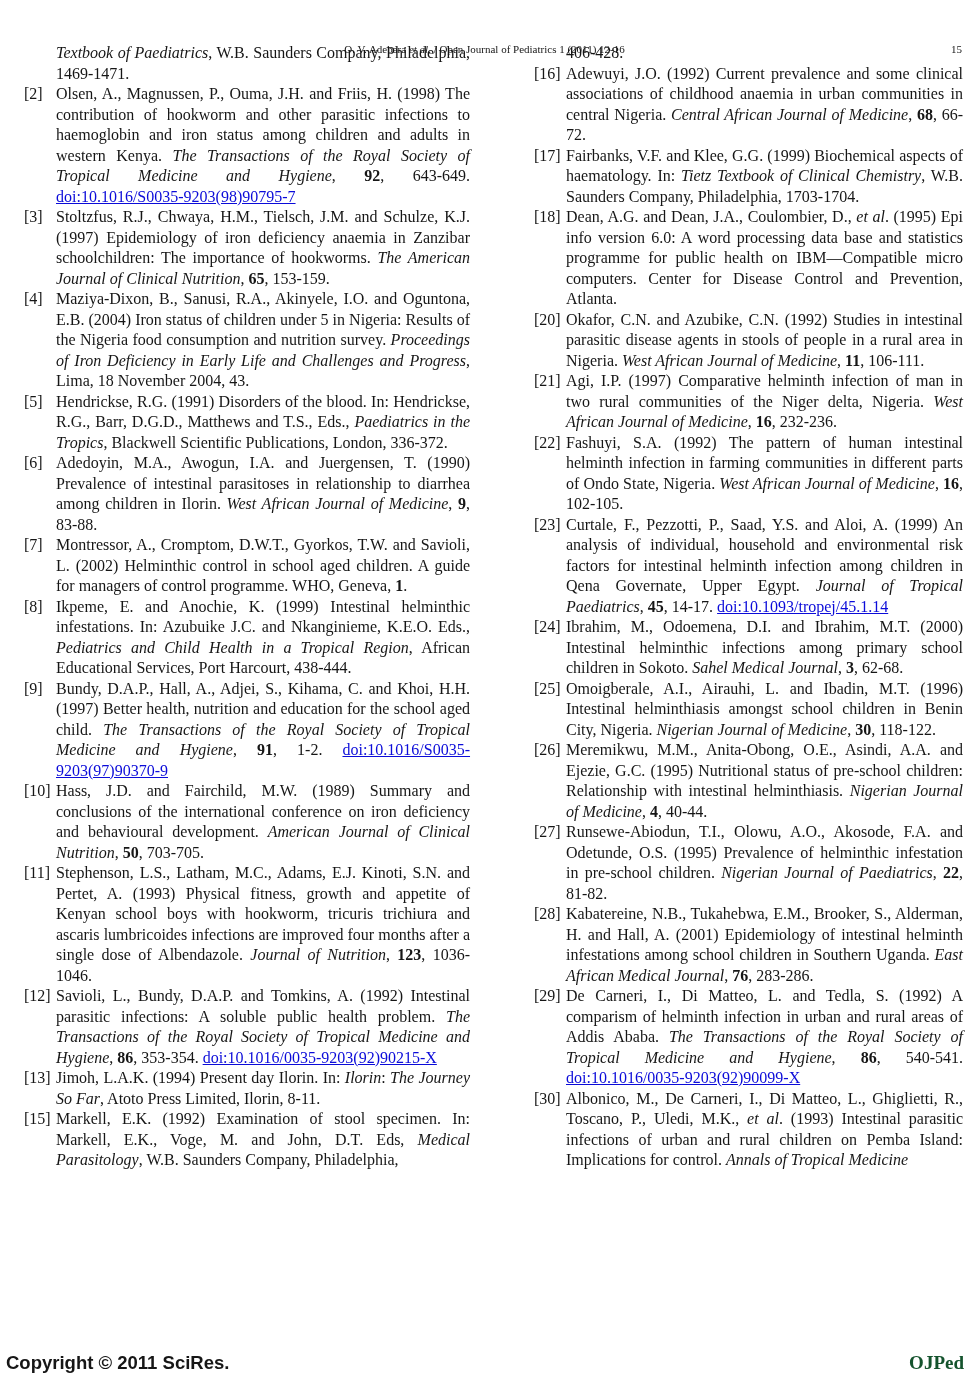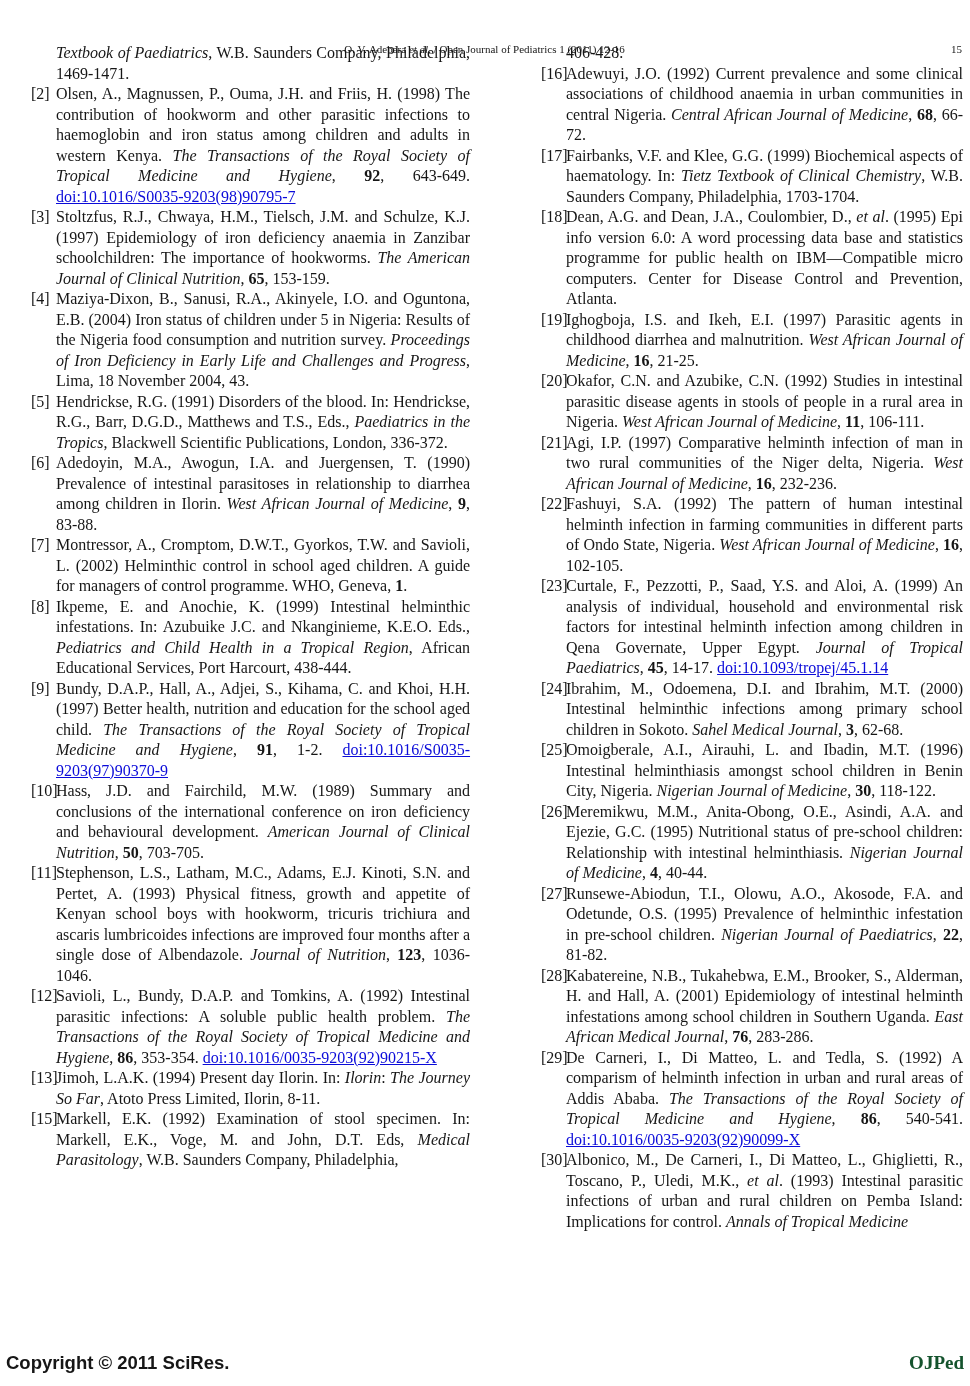--- a/index.html
+++ b/index.html
@@ -8,21 +8,21 @@
     background:#ffffff;color:#161616;
     font-family:"Liberation Serif","DejaVu Serif",serif;
   }
   .page-header{position:absolute;top:8px;left:6px;width:957px;font-size:11px;line-height:19px;margin-top:32px;}
   .header-title{display:block;text-align:center;}
   .page-number{position:absolute;right:1px;top:0;}
   .columns{position:absolute;top:43px;left:6px;display:flex;gap:46px;}
   .col-left{width:464px;}
   .col-right{width:447px;}
   .ref{position:relative;padding-left:37px;text-align:justify;font-size:16px;line-height:20.5px;margin-left:13px;}
-  .ref-label{position:absolute;left:12px;top:0;}
+  .ref-label{position:absolute;left:5px;top:0;}
   .seg-italic{font-style:italic;}
   .seg-bold{font-weight:bold;}
   a.seg-link{text-decoration:underline;cursor:pointer;}
   .page-footer{position:absolute;top:1352px;left:6px;width:958px;display:flex;justify-content:space-between;align-items:flex-end;}
   .footer-copyright{font-family:"Liberation Sans","DejaVu Sans",sans-serif;font-weight:bold;font-size:18.5px;}
   .footer-journal{font-weight:bold;font-size:19px;}
 </style>
 </head>
 <body>
 
@@ -99,24 +99,20 @@
       </div>
       <div class="ref">
         <span class="ref-label">[17]</span>
         <div class="ref-text"><span class="seg-plain">Fairbanks, V.F. and Klee, G.G. (1999) Biochemical aspects of haematology. In: </span><span class="seg-italic">Tietz Textbook of Clinical Chemistry</span><span class="seg-plain">, W.B. Saunders Company, Philadelphia, 1703-1704.</span></div>
       </div>
       <div class="ref">
         <span class="ref-label">[18]</span>
         <div class="ref-text"><span class="seg-plain">Dean, A.G. and Dean, J.A., Coulombier, D., </span><span class="seg-italic">et al</span><span class="seg-plain">. (1995) Epi info version 6.0: A word processing data base and statistics programme for public health on IBM—Compatible micro computers. Center for Disease Control and Prevention, Atlanta.</span></div>
       </div>
       <div class="ref">
-        <span class="ref-label">[19]</span>
-        <div class="ref-text"><span class="seg-plain">Ighogboja, I.S. and Ikeh, E.I. (1997) Parasitic agents in childhood diarrhea and malnutrition. </span><span class="seg-italic">West African Journal of Medicine</span><span class="seg-plain">, </span><span class="seg-bold">16</span><span class="seg-plain">, 21-25.</span></div>
-      </div>
-      <div class="ref">
         <span class="ref-label">[20]</span>
         <div class="ref-text"><span class="seg-plain">Okafor, C.N. and Azubike, C.N. (1992) Studies in intestinal parasitic disease agents in stools of people in a rural area in Nigeria. </span><span class="seg-italic">West African Journal of Medicine</span><span class="seg-plain">, </span><span class="seg-bold">11</span><span class="seg-plain">, 106-111.</span></div>
       </div>
       <div class="ref">
         <span class="ref-label">[21]</span>
         <div class="ref-text"><span class="seg-plain">Agi, I.P. (1997) Comparative helminth infection of man in two rural communities of the Niger delta, Nigeria. </span><span class="seg-italic">West African Journal of Medicine</span><span class="seg-plain">, </span><span class="seg-bold">16</span><span class="seg-plain">, 232-236.</span></div>
       </div>
       <div class="ref">
         <span class="ref-label">[22]</span>
         <div class="ref-text"><span class="seg-plain">Fashuyi, S.A. (1992) The pattern of human intestinal helminth infection in farming communities in different parts of Ondo State, Nigeria. </span><span class="seg-italic">West African Journal of Medicine</span><span class="seg-plain">, </span><span class="seg-bold">16</span><span class="seg-plain">, 102-105.</span></div>

